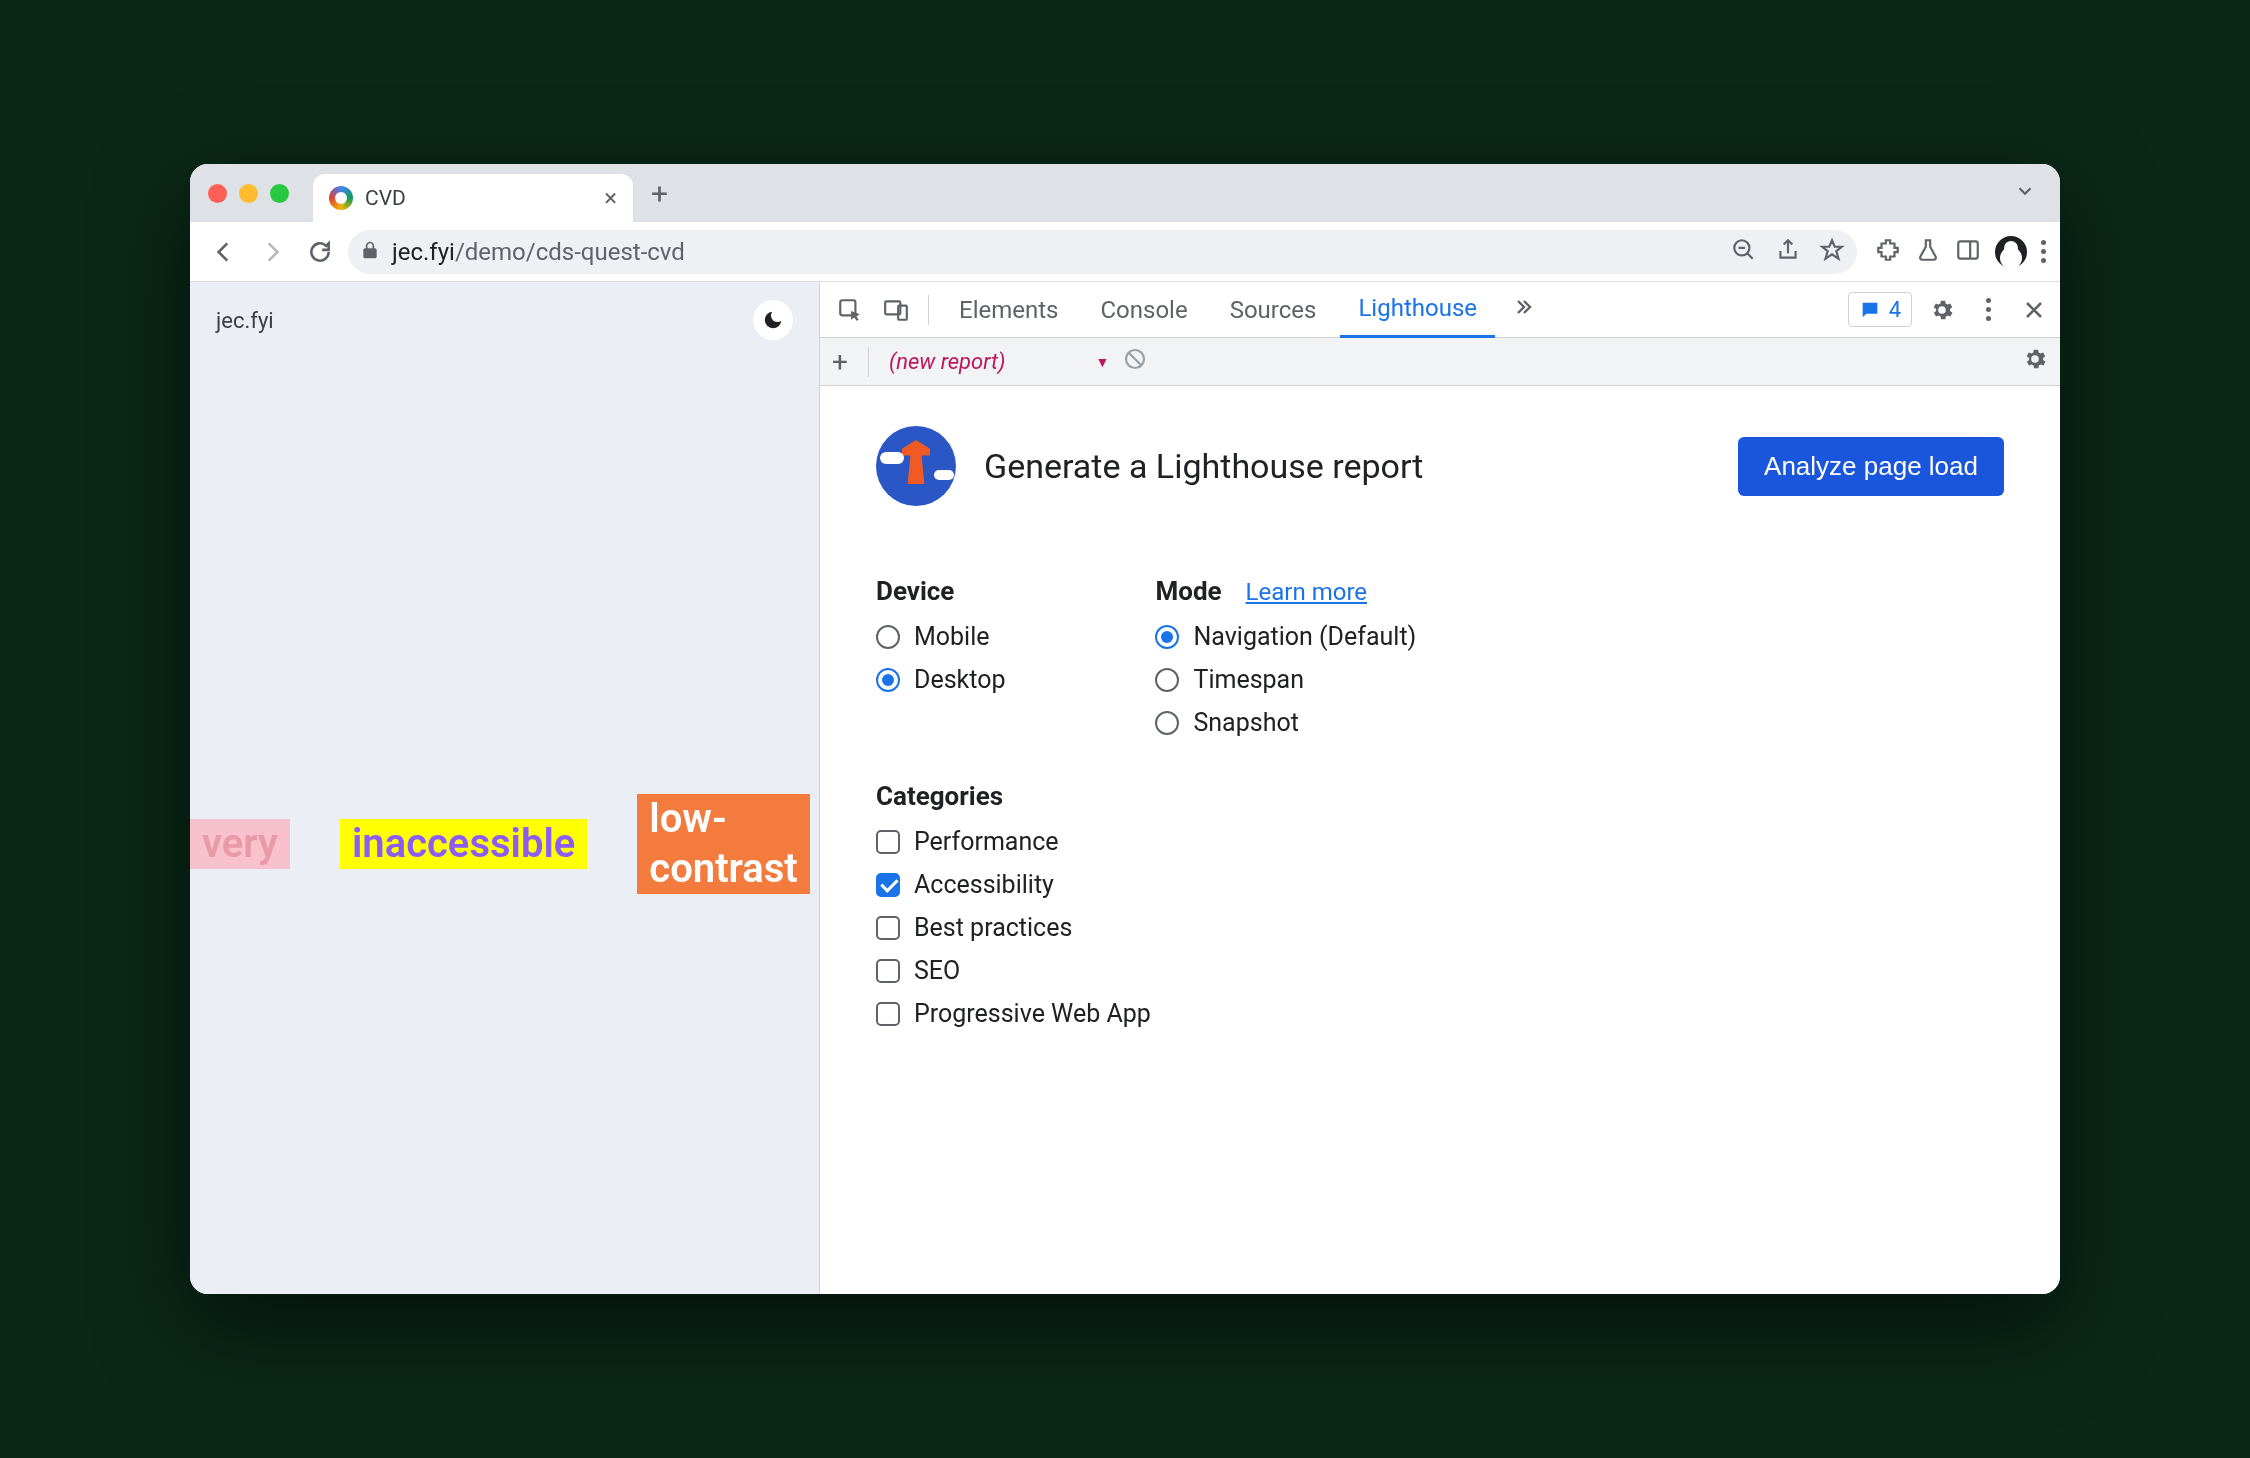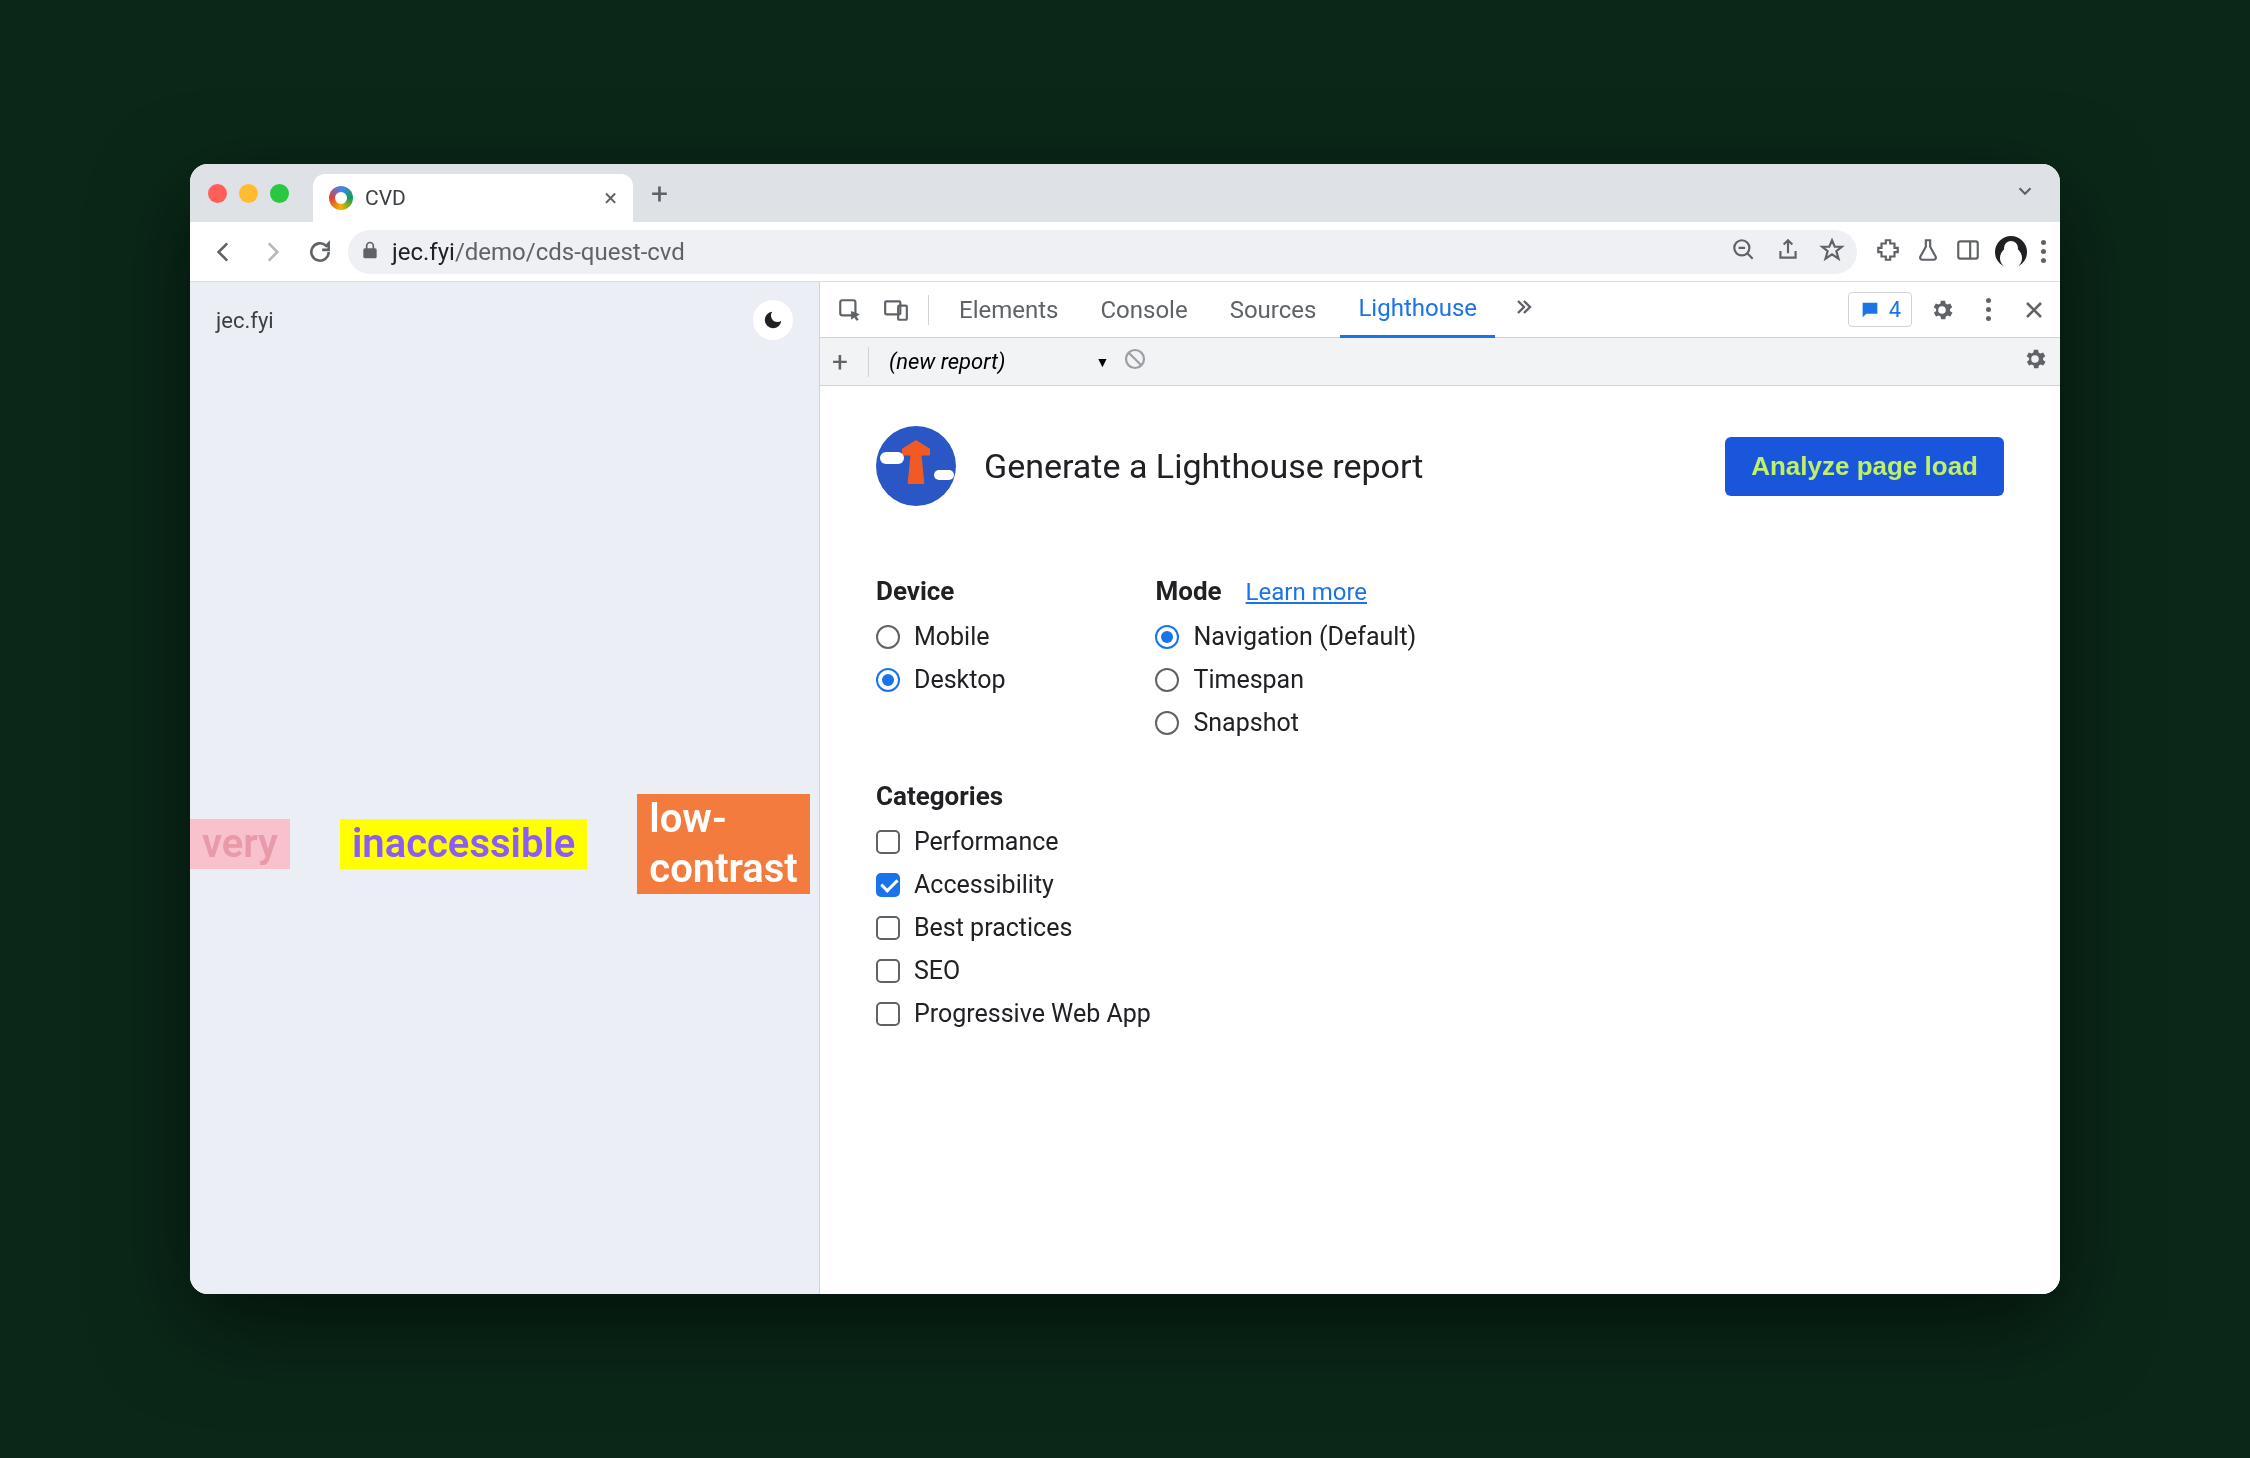--- a/index.html
+++ b/index.html
@@ -89,37 +89,37 @@
   .dt-more{color:#5f6368;padding:0 10px;}
   .dt-right{margin-left:auto;display:flex;align-items:center;gap:14px;}
   .issues{display:flex;align-items:center;gap:8px;border:1px solid #d0d2d6;border-radius:4px;padding:4px 10px;color:#1a73e8;cursor:pointer;}
   .issues svg{width:22px;height:22px;fill:#1a73e8;}
   .dt-gear,.dt-kebab,.dt-close{color:#5f6368;cursor:pointer;width:32px;display:flex;justify-content:center;}
   .dt-kebab{flex-direction:column;align-items:center;gap:4px;}
   .dt-kebab span{width:5px;height:5px;border-radius:50%;background:#5f6368;}
 
   .dt-subbar{height:48px;border-bottom:1px solid #d0d2d6;background:#f1f3f4;display:flex;align-items:center;padding:0 12px;gap:14px;color:#5f6368;}
   .dt-subbar .plus{font-size:28px;cursor:pointer;}
-  .report-dd{display:flex;align-items:center;gap:90px;font-style:italic;color:#000000;cursor:pointer;}
+  .report-dd{display:flex;align-items:center;gap:90px;font-style:italic;color:#be185d;cursor:pointer;}
   .report-dd .tri{font-style:normal;font-size:14px;}
   .clear-ic svg{width:24px;height:24px;stroke:#9aa0a6;fill:none;stroke-width:2.2;}
   .dt-subbar .spacer{flex:1;}
   .subgear{cursor:pointer;}
 
   .lh-body{flex:1;padding:40px 56px;overflow:auto;}
   .lh-head{display:flex;align-items:center;gap:28px;}
   .lh-logo{width:80px;height:80px;border-radius:50%;background:#2a56c6;position:relative;flex-shrink:0;}
   .lh-logo::before{content:"";position:absolute;left:26px;top:14px;width:28px;height:44px;
     background:#f15a24;clip-path:polygon(20% 100%,80% 100%,70% 35%,100% 35%,100% 20%,50% 0,0 20%,0 35%,30% 35%);}
   .lh-logo .cloud1,.lh-logo .cloud2{position:absolute;background:#fff;border-radius:10px;}
   .lh-logo .cloud1{width:24px;height:12px;left:4px;top:26px;}
   .lh-logo .cloud2{width:20px;height:10px;right:2px;top:44px;}
   .lh-title{font-size:34px;color:#202124;}
-  .analyze{margin-left:auto;background:#1a56db;color:#bef264;border:none;border-radius:6px;
-    padding:14px 26px;font-size:26px;font-weight:700;cursor:pointer;}
+  .analyze{margin-left:auto;background:#1a56db;color:#ffffff;border:none;border-radius:6px;
+    padding:14px 26px;font-size:26px;font-weight:400;cursor:pointer;}
 
   .lh-grid{display:flex;gap:150px;margin-top:70px;}
   .col h3{font-size:26px;font-weight:700;margin-bottom:16px;display:flex;gap:24px;align-items:baseline;}
   .learn{color:#1a73e8;text-decoration:underline;font-weight:400;font-size:24px;cursor:pointer;}
   .opts{display:flex;flex-direction:column;gap:14px;}
   .opt{display:flex;align-items:center;gap:14px;font-size:25px;cursor:pointer;}
   .radio{width:24px;height:24px;border:2.5px solid #5f6368;border-radius:50%;display:inline-flex;align-items:center;justify-content:center;}
   .radio.checked{border-color:#1a73e8;}
   .radio.checked::after{content:"";width:12px;height:12px;border-radius:50%;background:#1a73e8;}
   .check{width:24px;height:24px;border:2.5px solid #5f6368;border-radius:5px;display:inline-flex;align-items:center;justify-content:center;}

